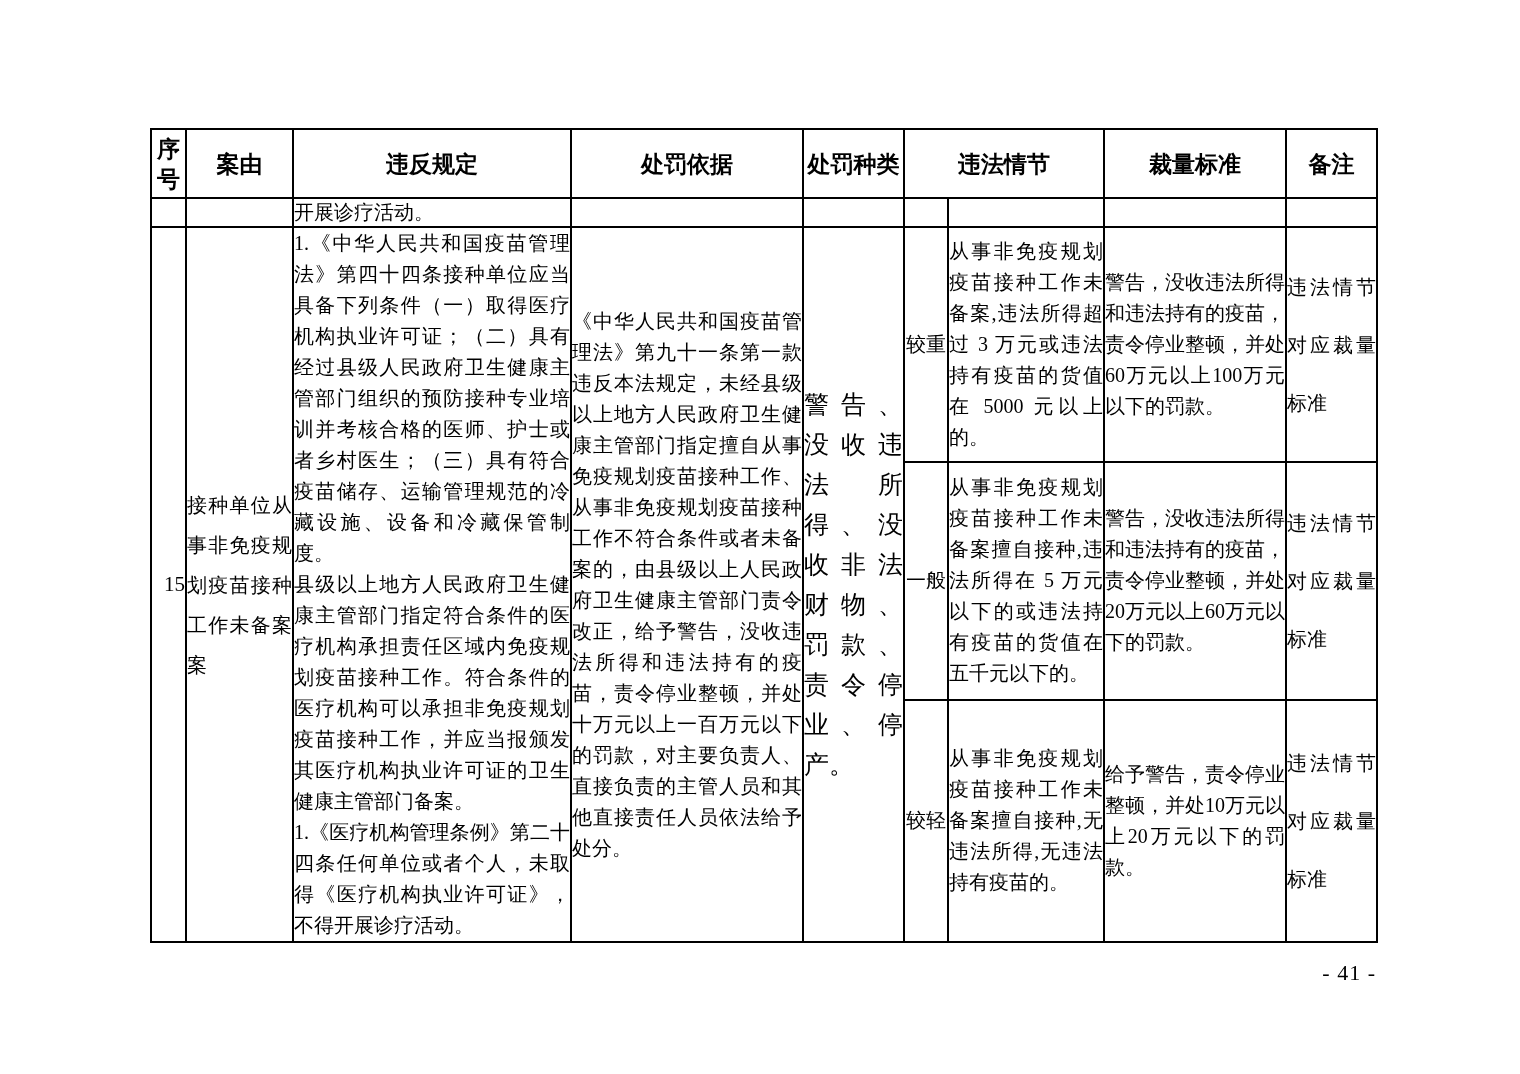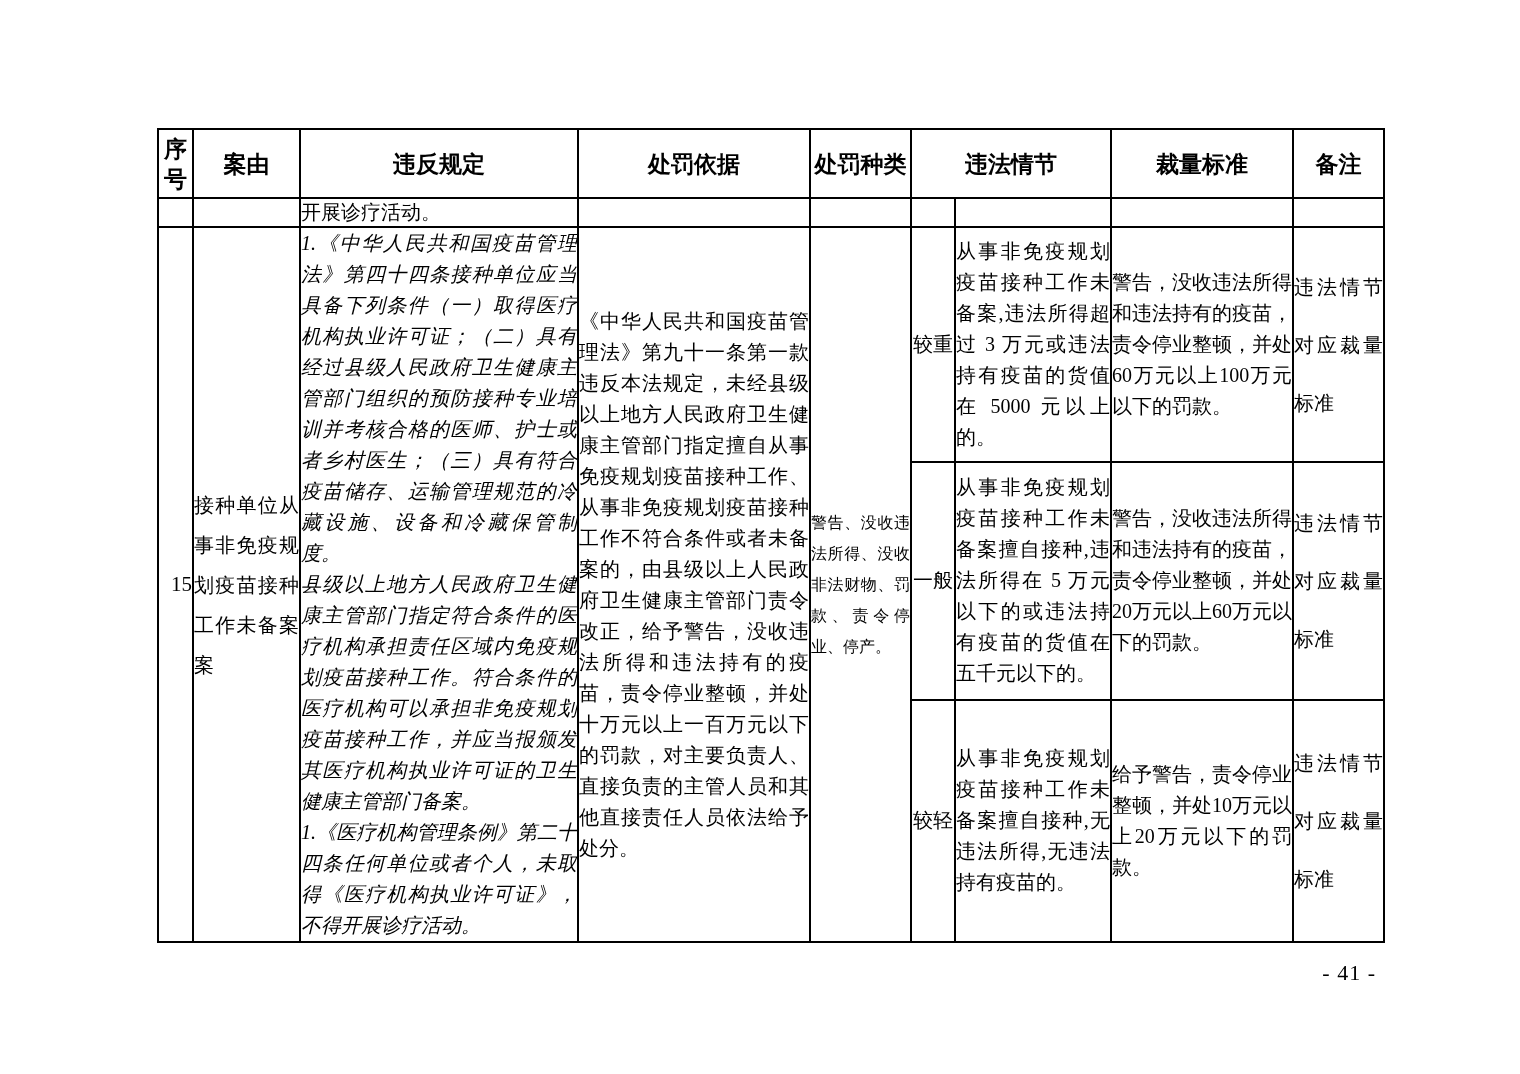--- a/index.html
+++ b/index.html
@@ -7,21 +7,21 @@
     position: relative;
     width: 1520px;
     height: 1074px;
     background: #ffffff;
     font-family: "Liberation Serif", "DejaVu Serif", serif;
     color: #000000;
     overflow: hidden;
   }
   table.rules {
     position: absolute;
-    left: 157px;
+    left: 150px;
     top: 128px;
     width: 1226px;
     border-collapse: collapse;
     table-layout: fixed;
     padding-left: 31px;
   }
   table.rules th, table.rules td {
     border: 2px solid #000000;
     padding: 0;
     vertical-align: middle;
@@ -31,24 +31,24 @@
   th.hdr {
     font-family: "Liberation Sans", "DejaVu Sans", sans-serif;
     font-weight: bold;
     font-size: 23px;
     line-height: 30px;
     text-align: center;
   }
   .jtxt { text-align: justify; text-justify: inter-character; }
   .cell-seq { text-align: right; font-size: 21px; }
   .cell-cause { font-size: 20px; line-height: 40px; padding: 0 3px; }
-  .cell-violation { vertical-align: top; font-size: 20px; line-height: 31px; padding: 6px 6px 4px 6px; font-style: italic; }
+  .cell-violation { vertical-align: top; font-size: 20px; line-height: 31px; padding: 6px 6px 4px 6px; }
   .cell-violation .para { text-align: justify; text-justify: inter-character; }
   .cell-basis { font-size: 20px; line-height: 31px; padding: 0 8px; }
-  .cell-types { font-size: 16px; line-height: 31px; padding: 0 3px; margin-left: 45px; }
+  .cell-types { font-size: 25px; line-height: 40px; padding: 0 3px; margin-left: 45px; }
   .cell-severity { text-align: center; font-size: 20px; }
   .cell-circ { font-size: 20px; line-height: 31px; padding: 0 7px; }
   .cell-standard { font-size: 20px; line-height: 31px; padding: 0 6px; }
   .cell-remark { font-size: 20px; line-height: 58px; padding: 0 5px; }
   .cell-carry { font-size: 20px; padding: 0 6px; text-align: left; }
   .page-number {
     position: absolute;
     top: 960px;
     right: 144px;
     font-size: 22px;

